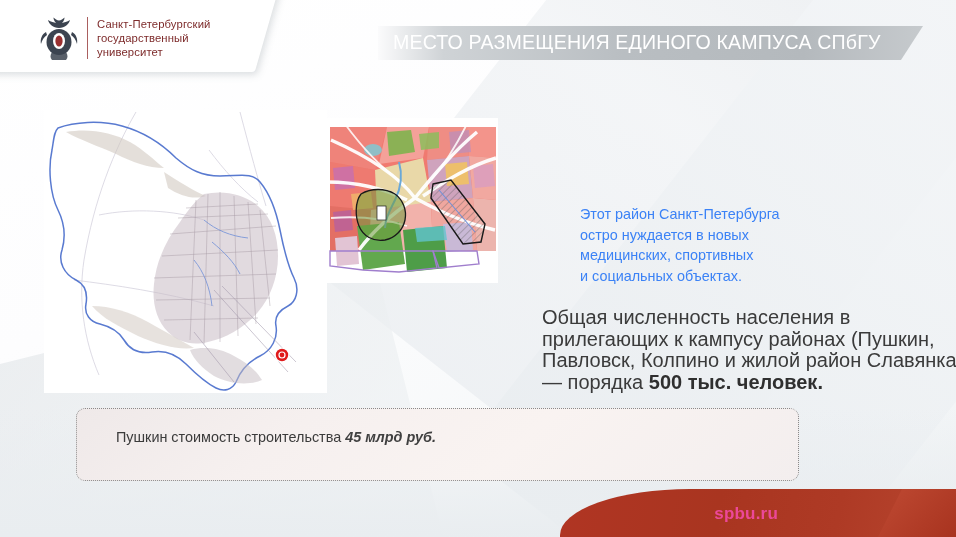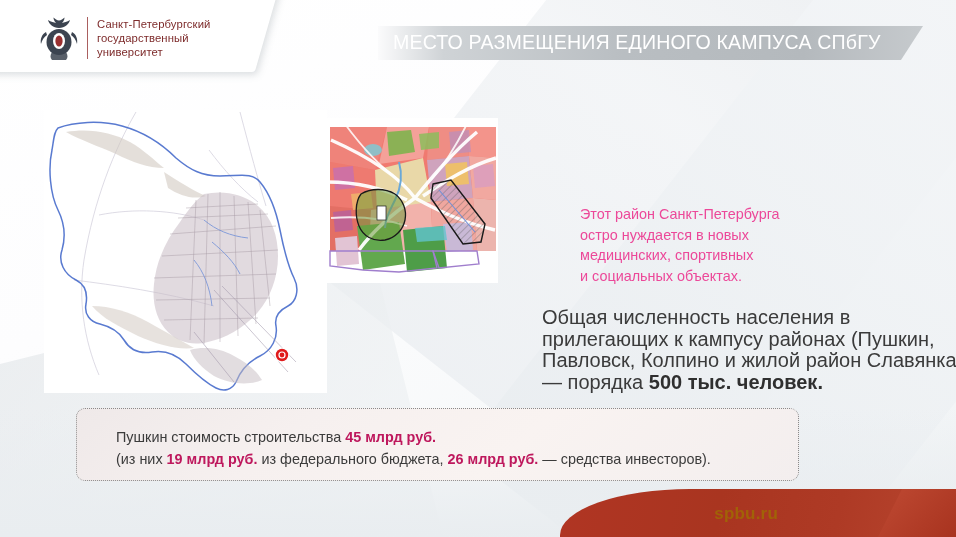--- a/index.html
+++ b/index.html
@@ -164,21 +164,21 @@
     color: #3b3b3b;
     white-space: pre-line;
   }
   .para-mid {
     position: absolute;
     left: 580px;
     top: 204px;
     width: 360px;
     font-size: 14.4px;
     line-height: 20.5px;
-    color: #ec4899;
+    color: #3b82f6;
     white-space: pre-line;
   }
   .para-pop {
     position: absolute;
     left: 510px;
     top: 307px;
     width: 430px;
     font-size: 20px;
     line-height: 21.5px;
     color: #3b3b3b;
@@ -200,21 +200,21 @@
   }
   .cost-text {
     position: absolute;
     left: 116px;
     top: 427px;
     width: 680px;
     font-size: 14.4px;
     line-height: 21.5px;
     color: #3b3b3b;
   }
-  .cost-text b { font-weight: bold; color: #be185d; }
+  .cost-text b { font-weight: bold; color: #404040; font-style: italic; }
 
   
   .footer-red {
     position: absolute;
     right: 0;
     bottom: 0;
     width: 396px;
     height: 48px;
     background: linear-gradient(100deg, #b03523 0%, #a93520 40%, #ae3a25 70%, #b8462f 100%);
     border-top-left-radius: 130px 46px;
@@ -227,21 +227,21 @@
     height: 48px;
     background: linear-gradient(135deg, #bf4a33 0%, #a8331f 100%);
     clip-path: polygon(24px 0, 100% 0, 100% 100%, 0 100%);
   }
   .footer-text {
     position: absolute;
     right: 178px;
     bottom: 13px;
     font-size: 17px;
     font-weight: bold;
-    color: #a16207;
+    color: #ec4899;
     letter-spacing: .2px;
   }
 </style>
 </head>
 <body>
 
 <div class="slide">
 
   <div class="bg-base"></div>
   <div class="bg-diag-1"></div>
@@ -449,20 +449,19 @@
   <div class="para-mid">Этот район Санкт-Петербурга
 остро нуждается в новых
 медицинских, спортивных
 и социальных объектах.</div>
 
   <div class="para-pop"><span>Общая численность населения в прилегающих к кампусу районах (Пушкин, Павловск, Колпино и жилой район Славянка) — порядка </span><b>500 тыс. человек.</b></div>
 
   <div class="cost-box"></div>
   <div class="cost-text">
     <div><span>Пушкин стоимость строительства </span><b>45 млрд руб.</b></div>
-    <div><span>(из них </span><b>19 млрд руб.</b><span> из федерального бюджета, </span><b>26 млрд руб.</b><span> — средства инвесторов).</span></div>
   </div>
 
   <div class="footer-red"></div>
   <div class="footer-red-accent"></div>
   <div class="footer-text">spbu.ru</div>
 
 </div>
 
 </body></html>

